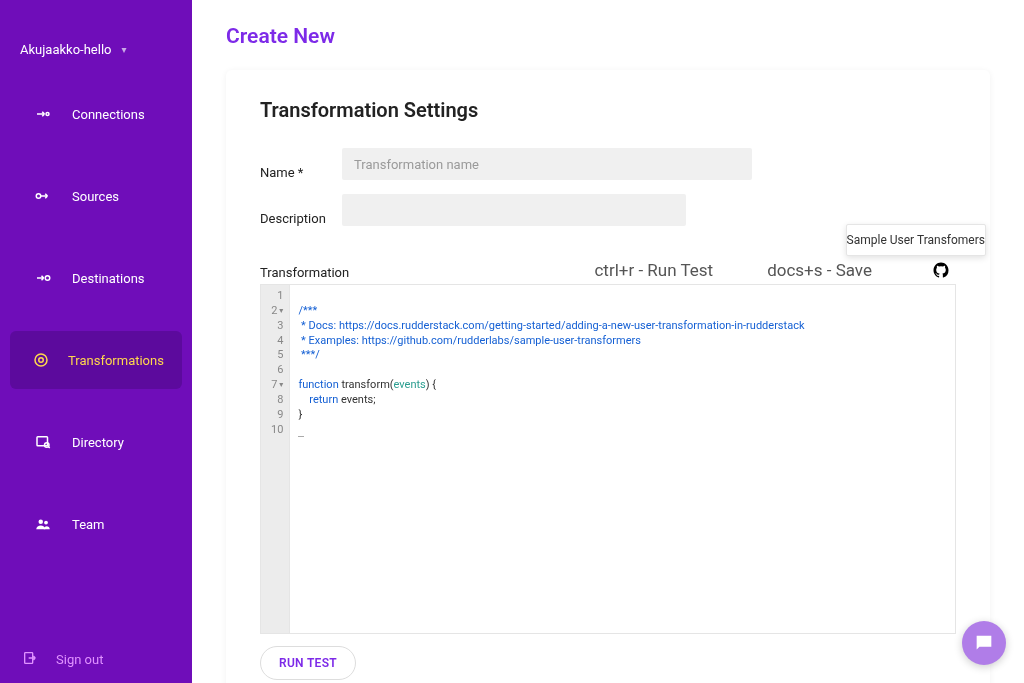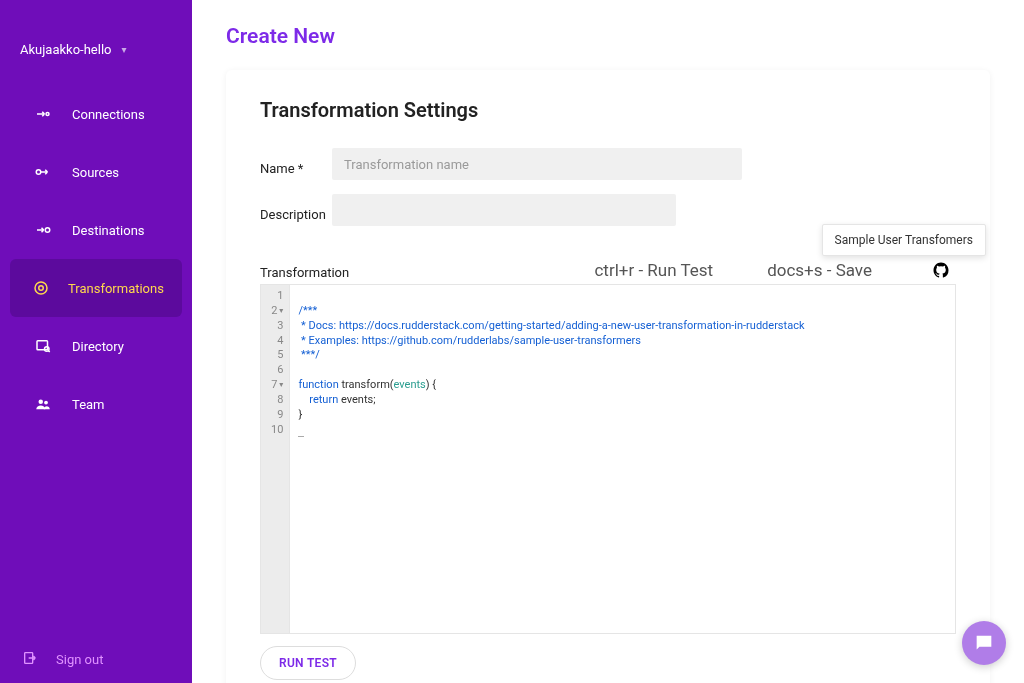--- a/index.html
+++ b/index.html
@@ -6,45 +6,45 @@
   body { display: flex; width: 1024px; height: 683px; background: #fff; overflow: hidden; }
 
   
   .sidebar { width: 192px; background: #6f0db9; color: #fff; display: flex; flex-direction: column; position: relative; }
   .logo-block { text-align: center; padding: 22px 0 10px; }
   .logo { width: 28px; height: 28px; margin: 0 auto 10px; }
   .logo svg { width: 28px; height: 28px; }
   .brand { font-size: 11px; color: #e8d9f5; }
   .workspace { display: flex; align-items: center; padding: 14px 20px; font-size: 13px; color: #fff; margin-top: 28px; cursor: pointer; }
   .workspace .chev { margin-left: 10px; font-size: 10px; color: #c9a9e6; }
-  .nav { margin-top: 14px; display: flex; flex-direction: column; }
+  .nav { margin-top: 14px; display: flex; flex-direction: column; gap: 24px; }
   .nav-item { display: flex; align-items: center; padding: 18px 22px; font-size: 13px; color: #fff; cursor: pointer; border-radius: 6px; margin: 0 10px; }
   .nav-item.active { background: #5c0a9d; color: #ffd84d; }
   .nav-item .icon { width: 22px; height: 22px; margin-right: 18px; display: flex; align-items: center; justify-content: center; }
   .nav-item.active .icon svg { stroke: #ffd84d; fill: none; }
   .signout { position: absolute; bottom: 0; left: 0; right: 0; padding: 14px 22px; display: flex; align-items: center; font-size: 13px; color: #e092ff; cursor: pointer; }
   .signout .icon { width: 20px; margin-right: 14px; }
 
   
   .main { flex: 1; padding: 24px 34px 0 34px; overflow-y: auto; position: relative; }
   .page-title { color: #7d2ae8; font-size: 21px; font-weight: 600; margin-bottom: 22px; }
   .card { background: #fff; border-radius: 6px; box-shadow: 0 1px 6px rgba(0,0,0,0.06); padding: 28px 34px 20px; }
   .card-title { font-size: 20px; font-weight: 600; color: #222; margin-bottom: 26px; }
-  .form-row { display: flex; align-items: center; margin-bottom: 14px; }
+  .form-row { display: flex; align-items: flex-end; margin-bottom: 14px; gap: 10px; }
   .form-label { width: 72px; font-size: 13px; color: #222; padding-top: 8px; }
   .form-input { width: 410px; height: 32px; background: #f0f0f0; border: none; padding: 0 12px; font-size: 13px; border-radius: 2px; }
   .form-input::placeholder { color: #9a9a9a; }
   .form-textarea { width: 344px; height: 32px; background: #f0f0f0; border: none; padding: 8px 12px; font-size: 13px; border-radius: 2px; resize: none; }
 
   .editor-header { display: flex; align-items: flex-end; justify-content: space-between; margin-top: 34px; margin-bottom: 4px; position: relative; }
   .editor-label { font-size: 13px; color: #222; }
   .editor-hints { font-size: 17px; color: #555; display: flex; align-items: center; gap: 48px; }
   .editor-hints span { margin-right: 6px; }
   .github-icon { width: 18px; height: 18px; margin-left: 6px; cursor: pointer; }
-  .tooltip { position: absolute; right: -30px; top: -36px; background: #fff; border: 1px solid #e5e5e5; box-shadow: 0 2px 6px rgba(0,0,0,0.12); padding: 8px 12px; font-size: 12px; color: #333; border-radius: 2px; white-space: nowrap; }
+  .tooltip { position: absolute; right: -30px; top: -36px; background: #fff; border: 1px solid #e5e5e5; box-shadow: 0 2px 6px rgba(0,0,0,0.12); padding: 8px 0; font-size: 12px; color: #333; border-radius: 2px; white-space: nowrap; }
 
   .code-editor { border: 1px solid #e5e5e5; height: 350px; display: flex; font-family: "Menlo","Consolas",monospace; font-size: 11px; line-height: 1.35; }
   .gutter { background: #ececec; color: #888; text-align: right; padding: 4px 6px 4px 10px; user-select: none; border-right: 1px solid #e5e5e5; }
   .gutter div { height: 14.85px; }
   .gutter .fold::after { content: "▾"; font-size: 8px; color: #888; margin-left: 2px; vertical-align: 1px; }
   .code { padding: 4px 8px; flex: 1; white-space: pre; color: #333; overflow: auto; }
   .code .cmnt { color: #1560d4; }
   .code .kw { color: #1560d4; }
   .code .fn { color: #333; }
   .code .param { color: #2a9d8f; }

